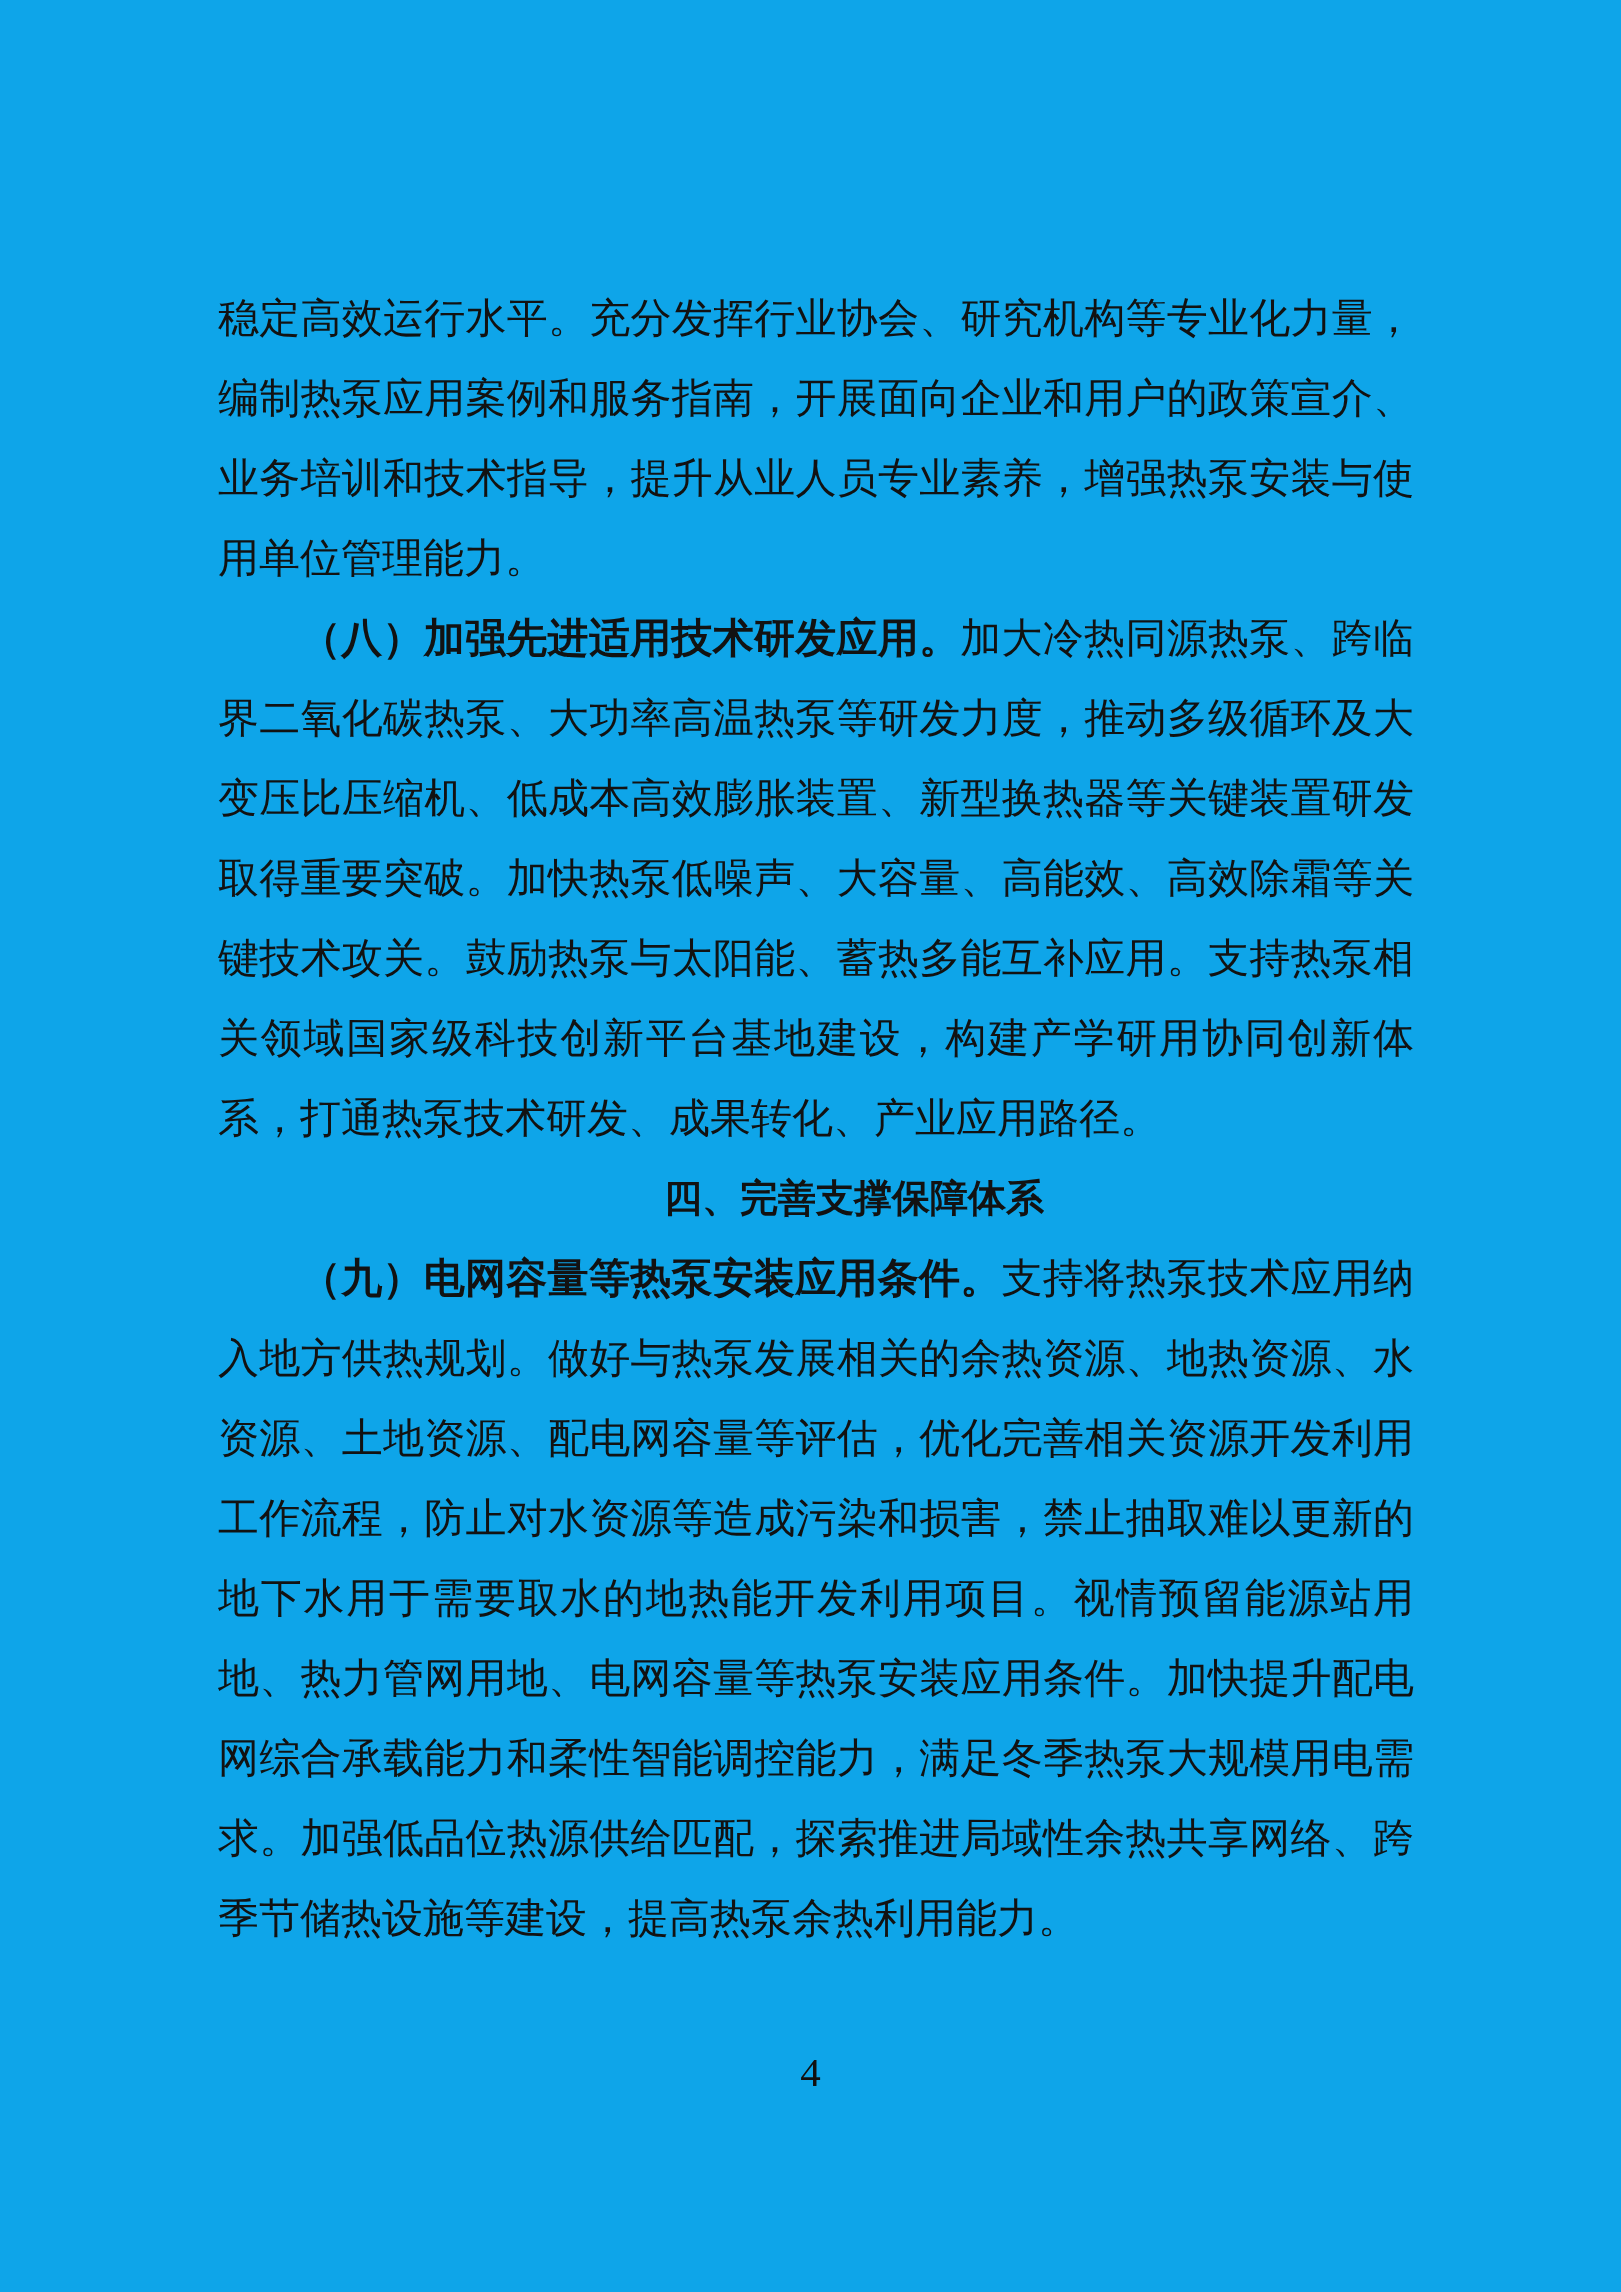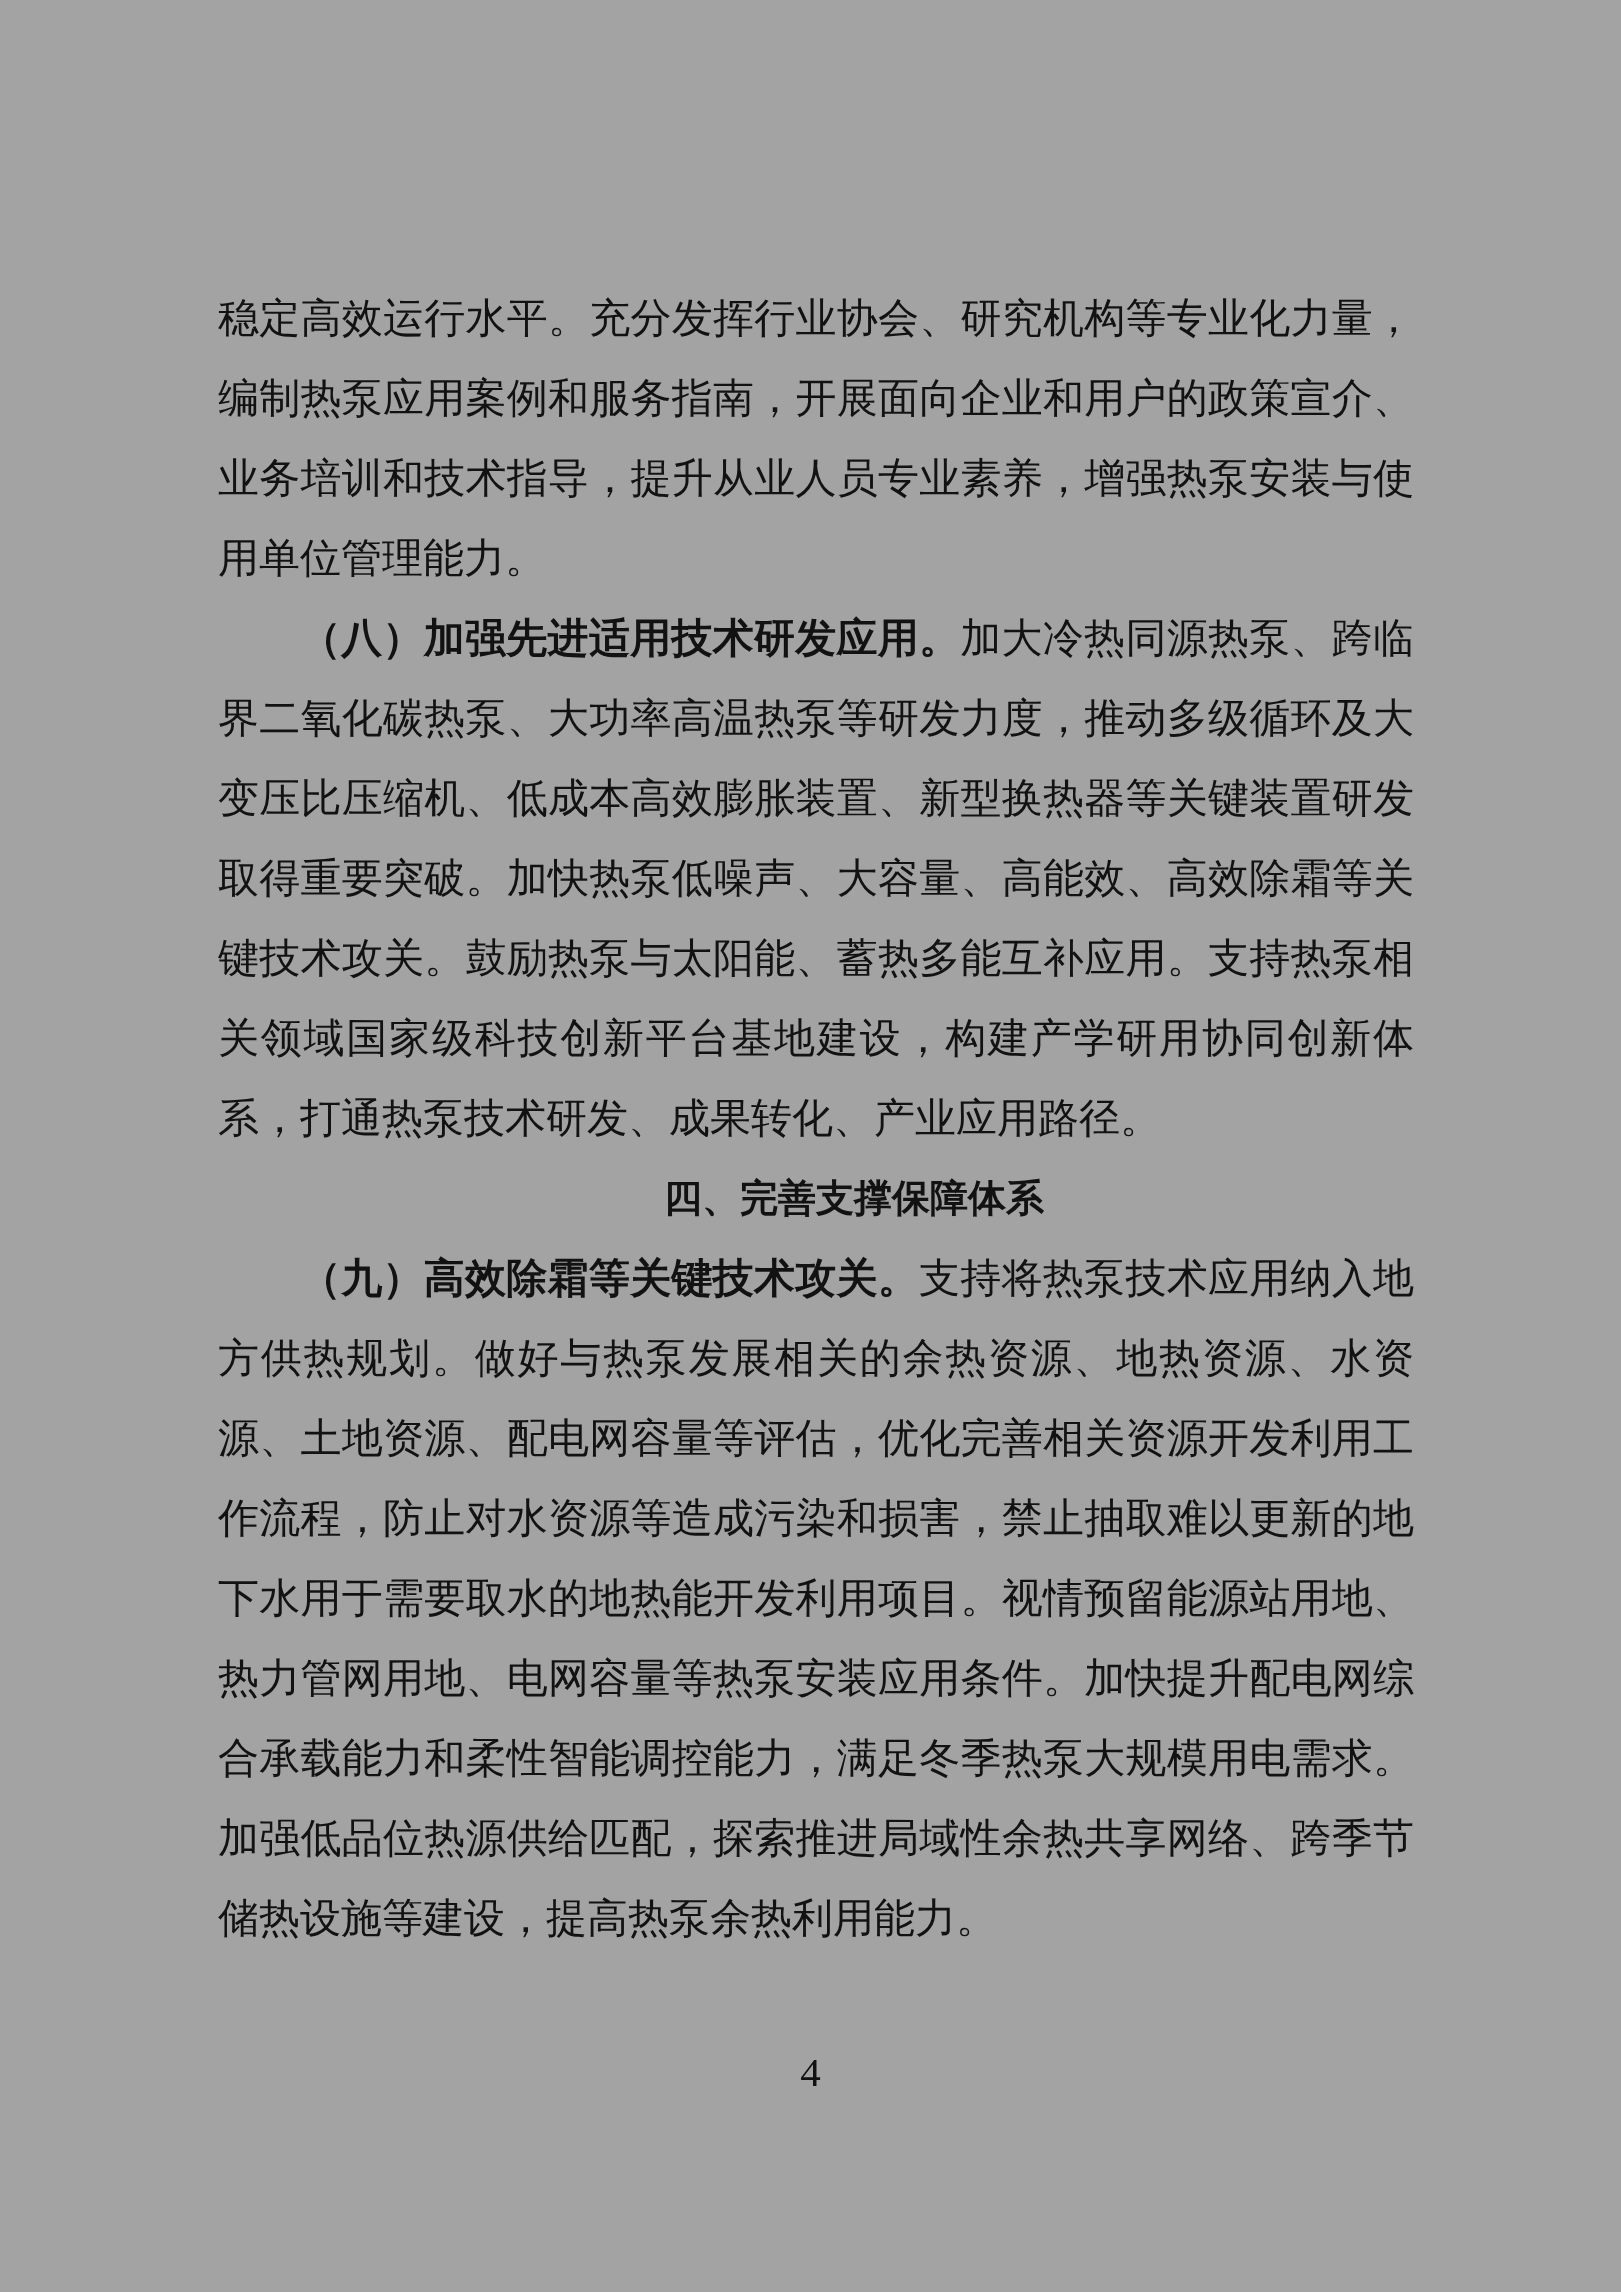--- a/index.html
+++ b/index.html
@@ -5,21 +5,21 @@
   html, body {
     margin: 0;
     padding: 0;
     background: #e8e8e8;
   }
   .page {
     position: relative;
     width: 1621px;
     height: 2293px;
     margin: 0 auto;
-    background: #a3a3a3;
+    background: #0ea5e9;
     color: #121212;
     font-family: "Liberation Serif", serif;
     overflow: hidden;
   }
   .content {
     position: absolute;
     left: 218px;
     top: 278px;
     width: 1196px;
     font-size: 41px;
@@ -70,21 +70,21 @@
       <span>稳定高效运行水平。充分发挥行业协会、研究机构等专业化力量，编制热泵应用案例和服务指南，开展面向企业和用户的政策宣介、业务培训和技术指导，提升从业人员专业素养，增强热泵安装与使用单位管理能力。</span>
     </p>
 
     <p class="para para-indent">
       <span class="lead">（八）加强先进适用技术研发应用。</span><span>加大冷热同源热泵、跨临界二氧化碳热泵、大功率高温热泵等研发力度，推动多级循环及大变压比压缩机、低成本高效膨胀装置、新型换热器等关键装置研发取得重要突破。加快热泵低噪声、大容量、高能效、高效除霜等关键技术攻关。鼓励热泵与太阳能、蓄热多能互补应用。支持热泵相关领域国家级科技创新平台基地建设，构建产学研用协同创新体系，打通热泵技术研发、成果转化、产业应用路径。</span>
     </p>
 
     <h2 class="heading">四、完善支撑保障体系</h2>
 
     <p class="para para-indent">
-      <span class="lead">（九）高效除霜等关键技术攻关。</span><span>支持将热泵技术应用纳入地方供热规划。做好与热泵发展相关的余热资源、地热资源、水资源、土地资源、配电网容量等评估，优化完善相关资源开发利用工作流程，防止对水资源等造成污染和损害，禁止抽取难以更新的地下水用于需要取水的地热能开发利用项目。视情预留能源站用地、热力管网用地、电网容量等热泵安装应用条件。加快提升配电网综合承载能力和柔性智能调控能力，满足冬季热泵大规模用电需求。加强低品位热源供给匹配，探索推进局域性余热共享网络、跨季节储热设施等建设，提高热泵余热利用能力。</span>
+      <span class="lead">（九）电网容量等热泵安装应用条件。</span><span>支持将热泵技术应用纳入地方供热规划。做好与热泵发展相关的余热资源、地热资源、水资源、土地资源、配电网容量等评估，优化完善相关资源开发利用工作流程，防止对水资源等造成污染和损害，禁止抽取难以更新的地下水用于需要取水的地热能开发利用项目。视情预留能源站用地、热力管网用地、电网容量等热泵安装应用条件。加快提升配电网综合承载能力和柔性智能调控能力，满足冬季热泵大规模用电需求。加强低品位热源供给匹配，探索推进局域性余热共享网络、跨季节储热设施等建设，提高热泵余热利用能力。</span>
     </p>
 
 
   </div>
 
   <div class="page-number">4</div>
 </div>
 
 
 </body></html>

